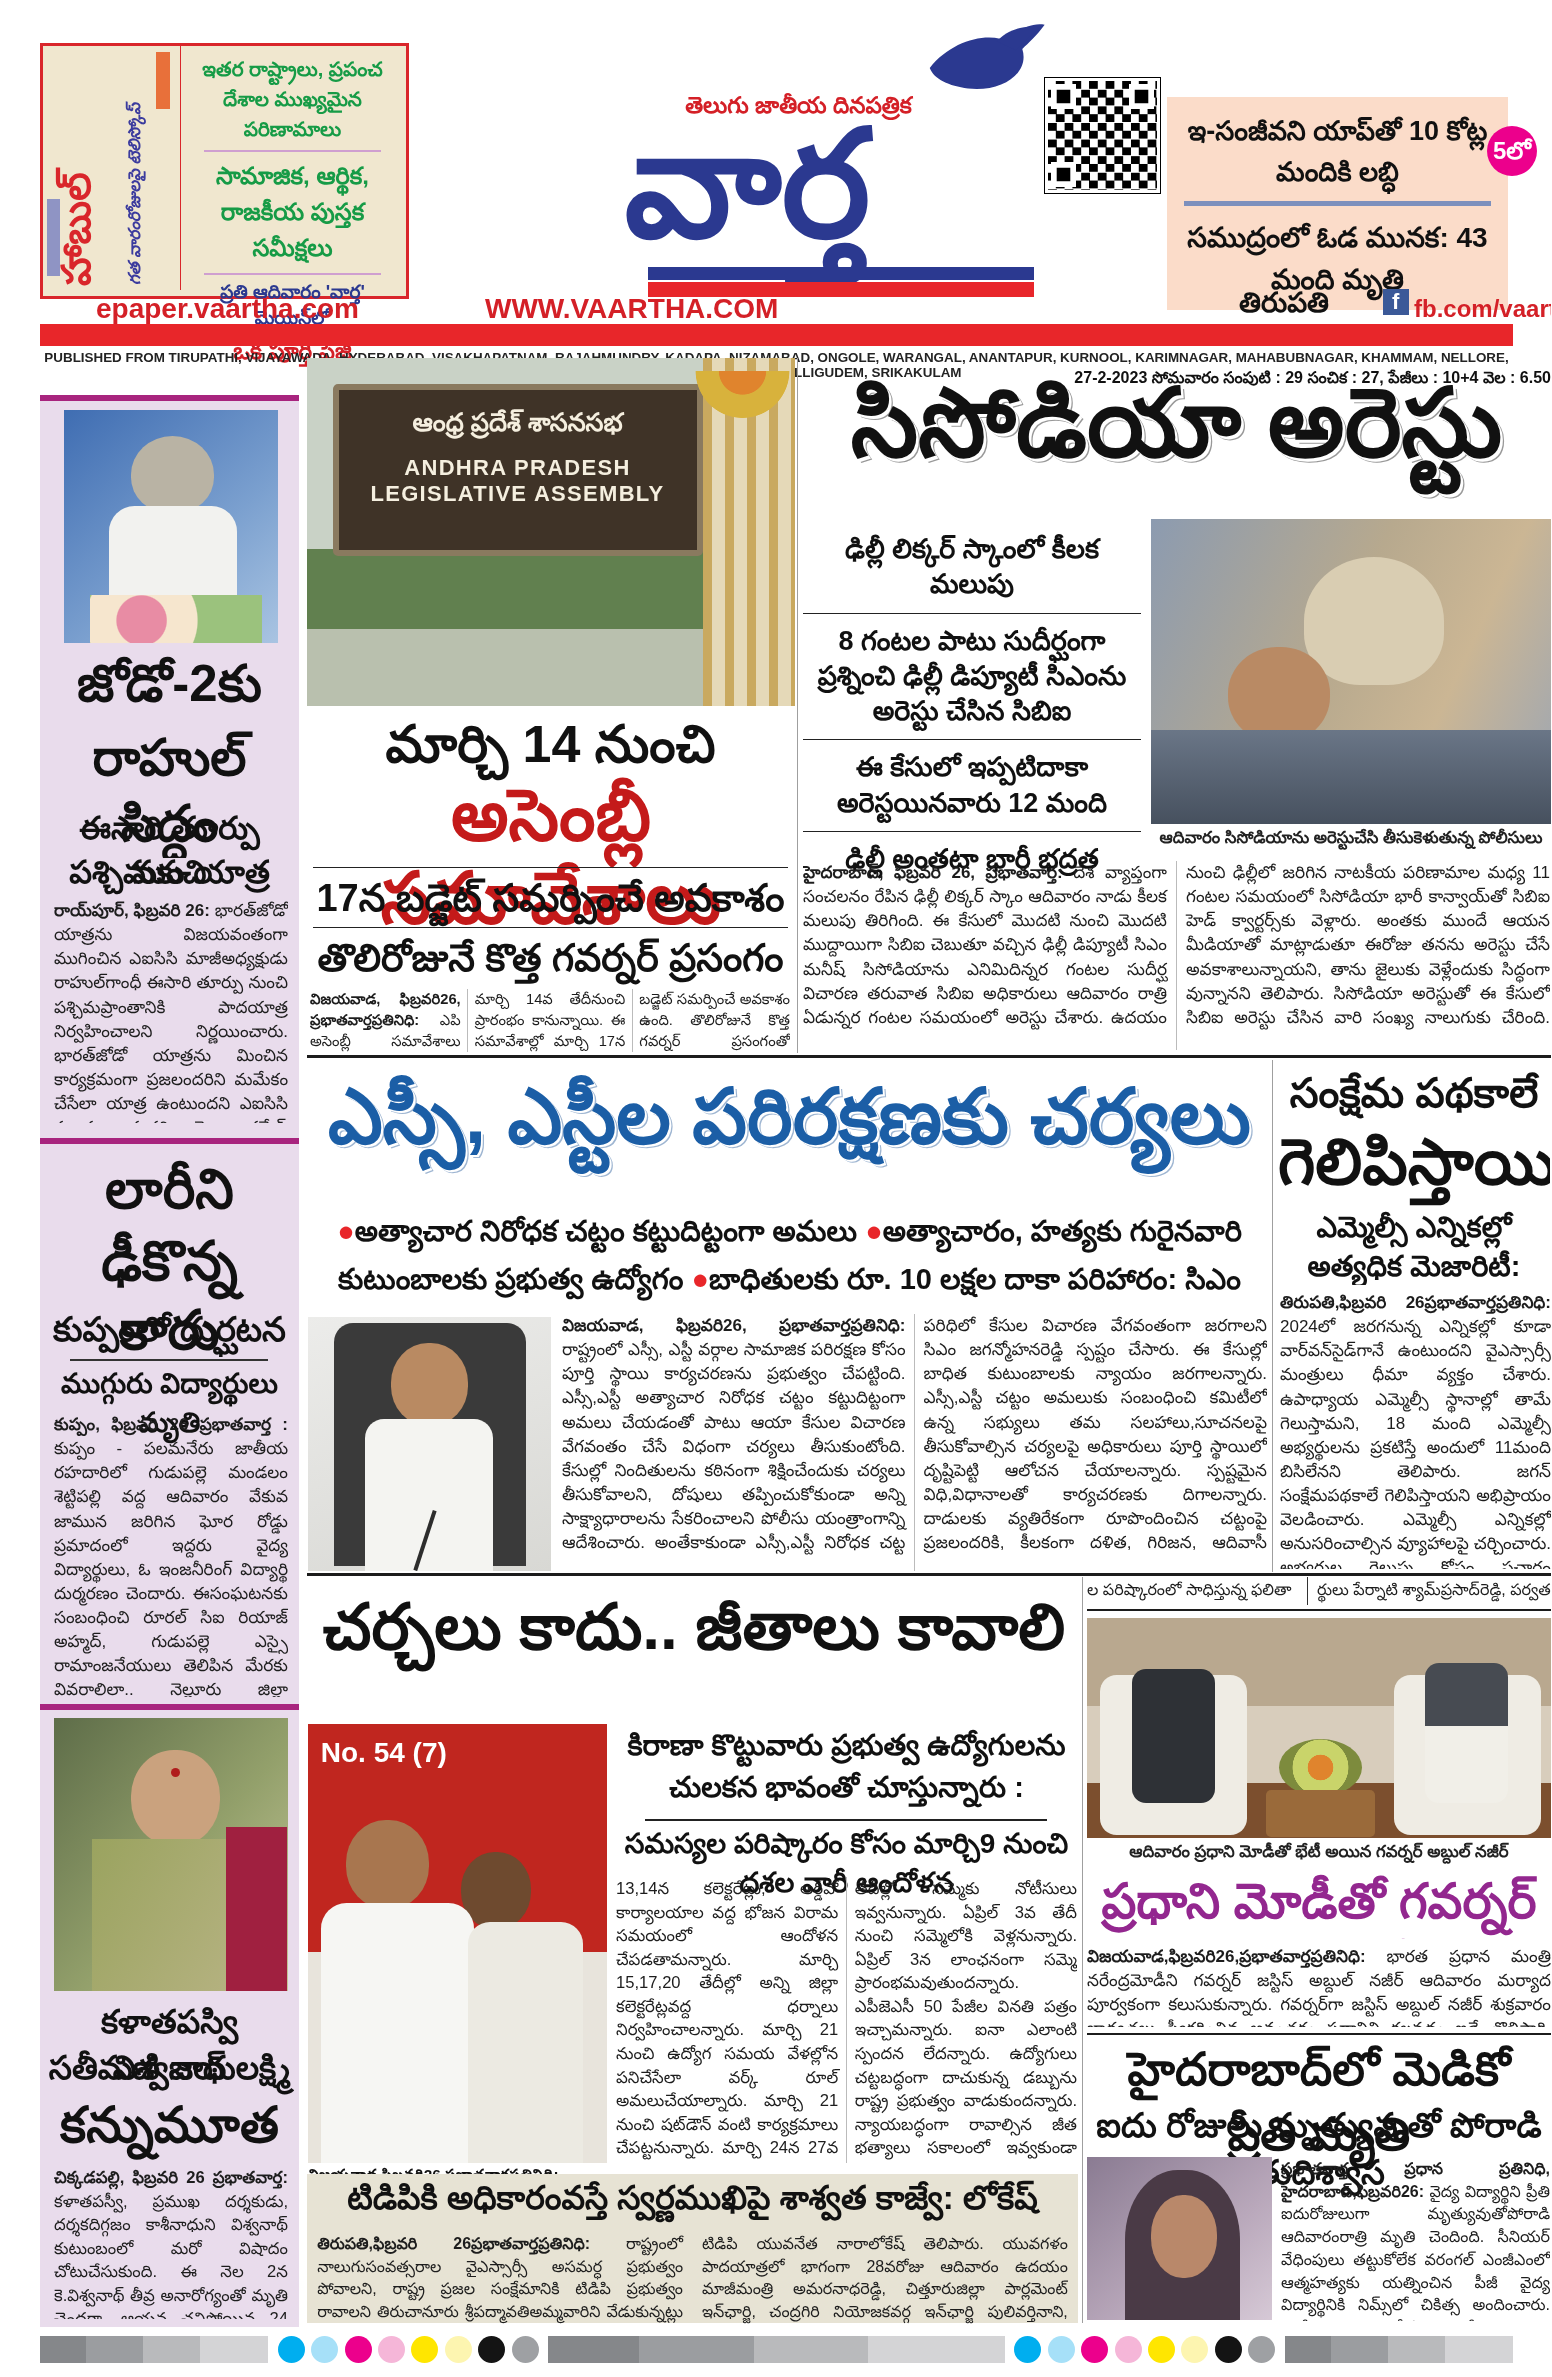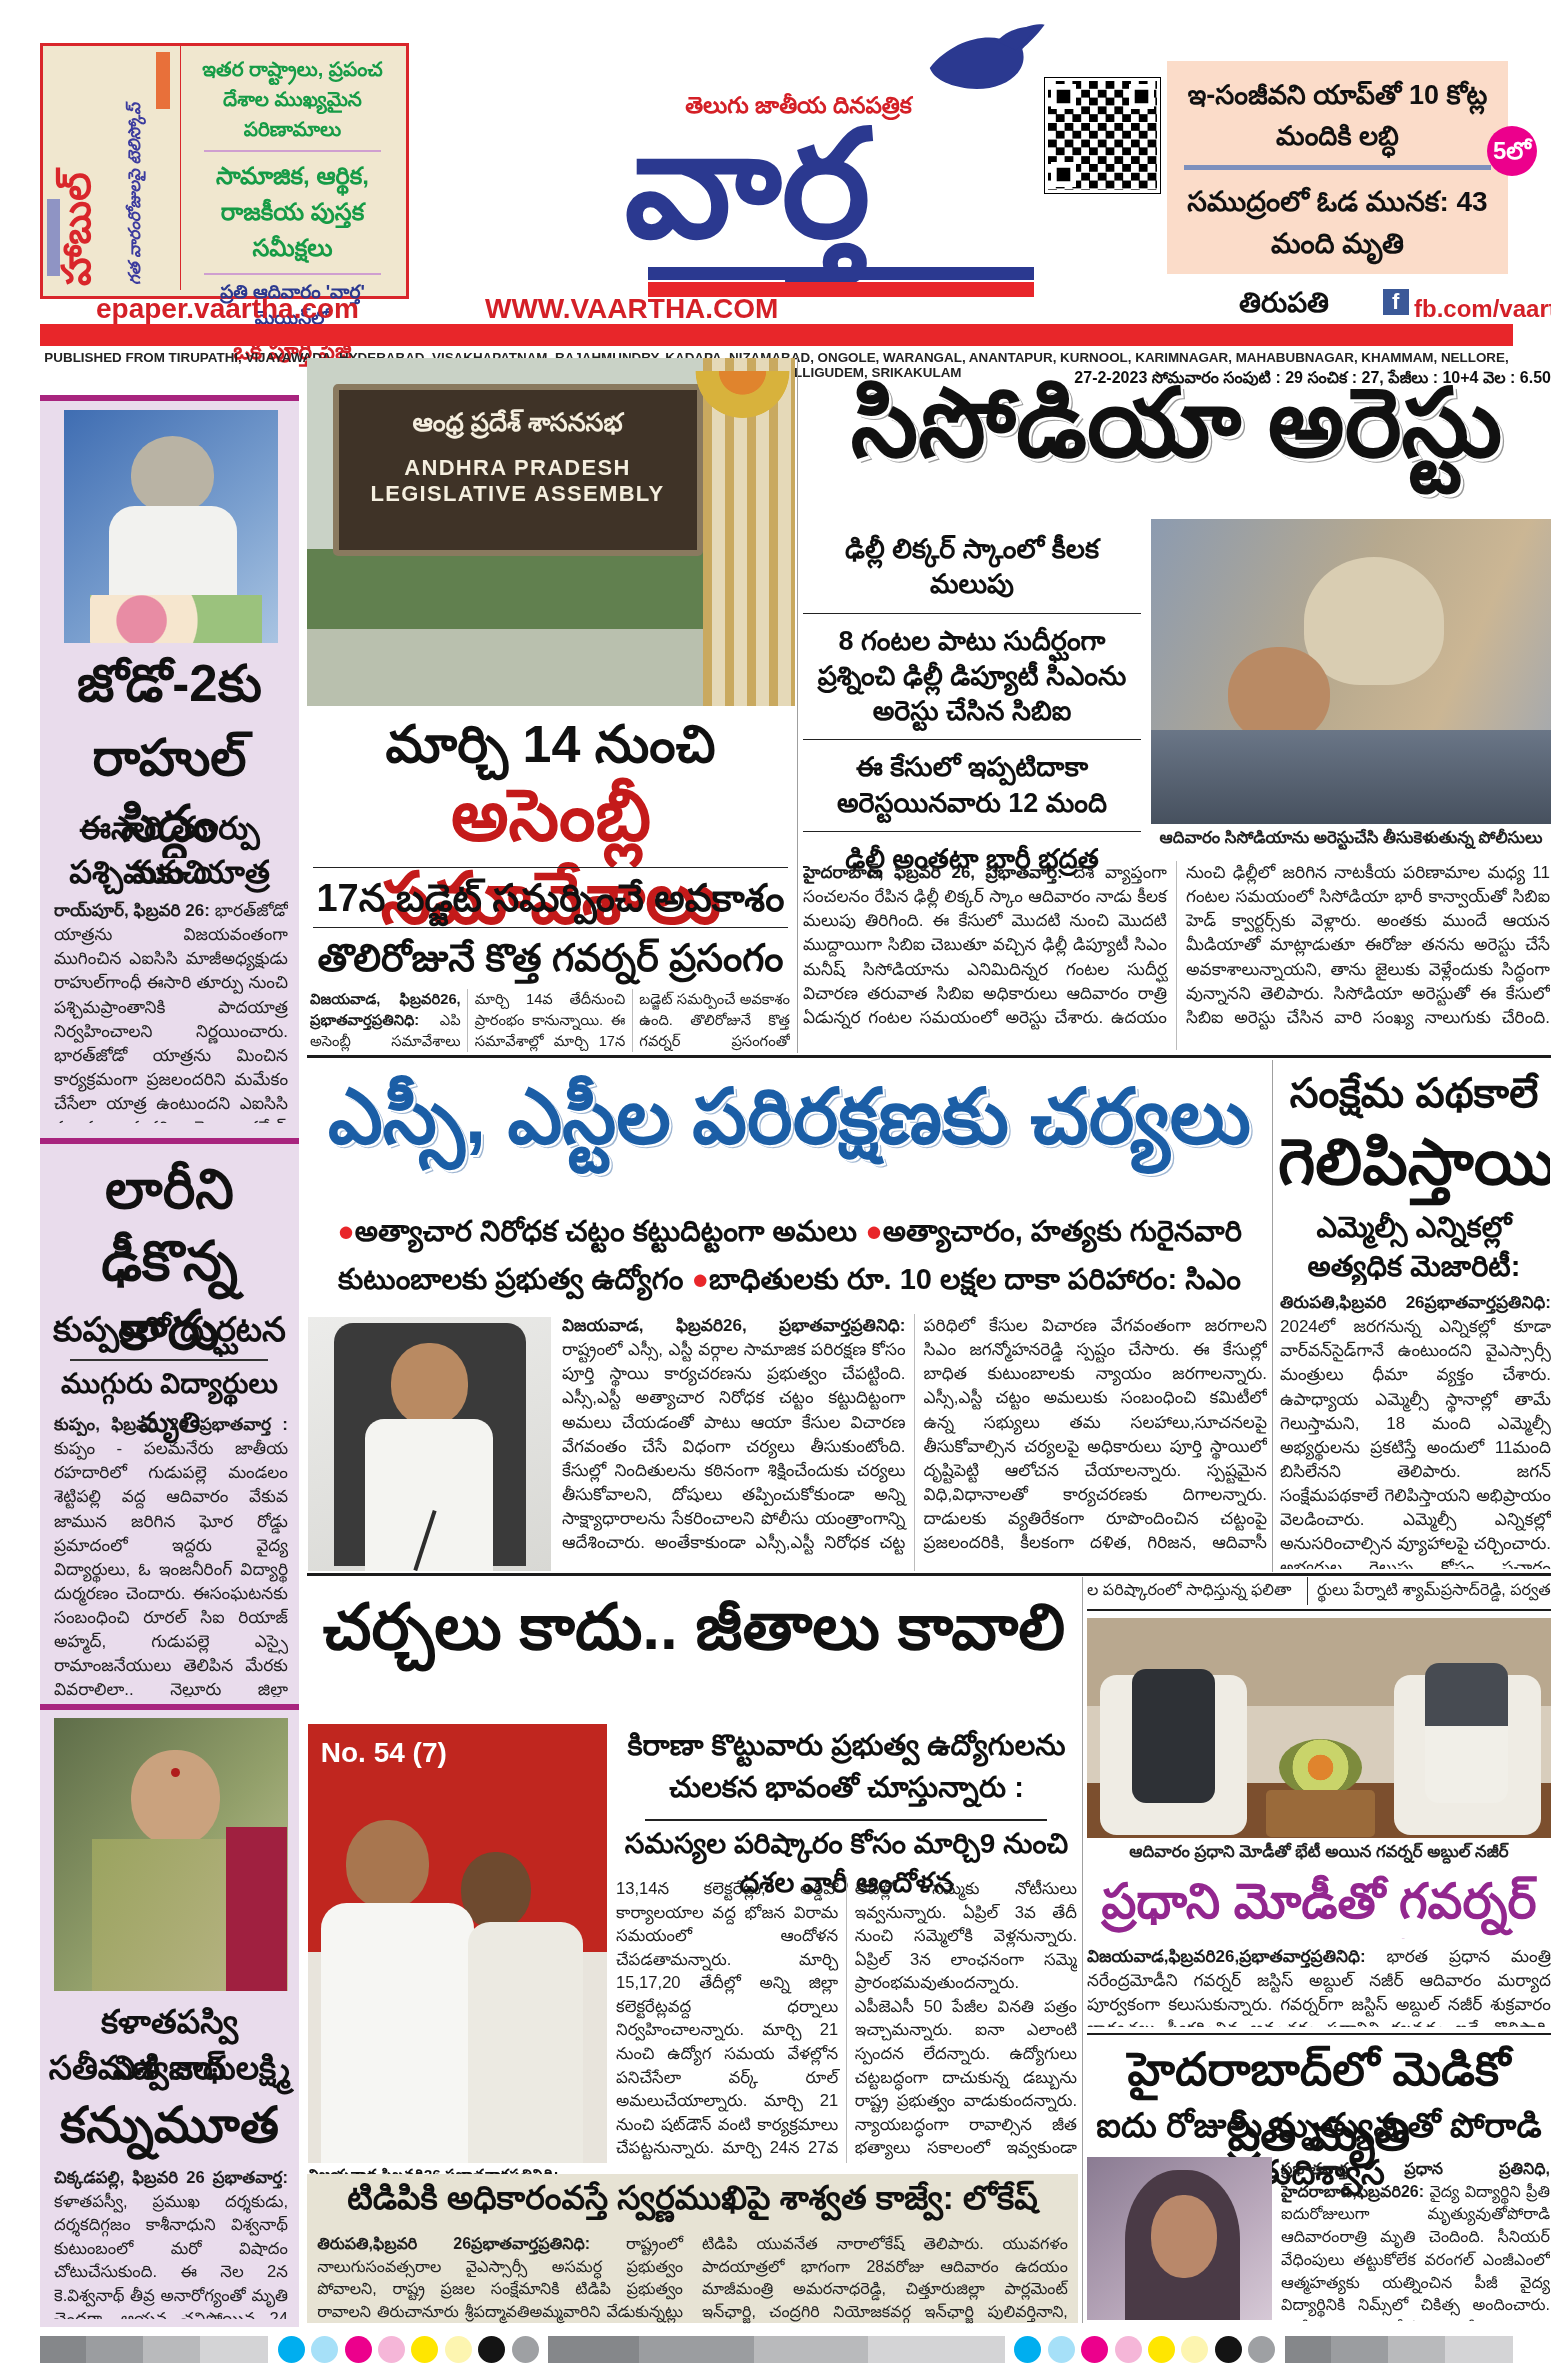--- a/index.html
+++ b/index.html
@@ -20,21 +20,21 @@
   .lav{background:#e9dcec;}
   .ph{position:absolute;overflow:hidden;}
   .cap{font-size:16.6px;font-weight:bold;color:#222;}
   
   .promo{background:#f0e7cf;border:3.2px solid #d9262b;}
   .vtitle{writing-mode:vertical-rl;transform:rotate(180deg);font-weight:bold;color:#d9262b;font-size:40px;line-height:1;}
   .vslant{writing-mode:vertical-rl;transform:rotate(180deg);font-weight:bold;font-style:italic;color:#3b3b9e;font-size:16.6px;line-height:1.1;}
   .green{color:#169b46;}
   .pinkrule{height:1.9px;background:#cf9fd0;margin:6.4px 19px;}
   .logo-name{color:#2b3990;font-weight:bold;}
-  .flash{background:#fbdcc9;}
+  .flash{background:#fbdcc9;margin-top:36px;}
   .badge{background:#ec008c;color:#fff;border-radius:50%;font-weight:bold;}
   .qr{background:conic-gradient(#000 25%,#fff 0 50%,#000 0 75%,#fff 0);background-size:16.6px 16.6px;border:3.8px solid #fff;outline:1.3px solid #000;}
   .finder{position:absolute;width:25.5px;height:25.5px;background:#000;box-shadow:inset 0 0 0 5.7px #fff,inset 0 0 0 11.5px #000;}
   .redstrip{background:#e8262a;}
   
   .bu{font-size:27px;font-weight:bold;text-align:center;padding:10.2px 3.8px;border-bottom:1.9px solid #222;line-height:1.3;}
   .bu:last-child{border-bottom:none;}
   .scb{display:inline;}
   .scb::before{content:"\25CF ";color:#e8262a;}
   

